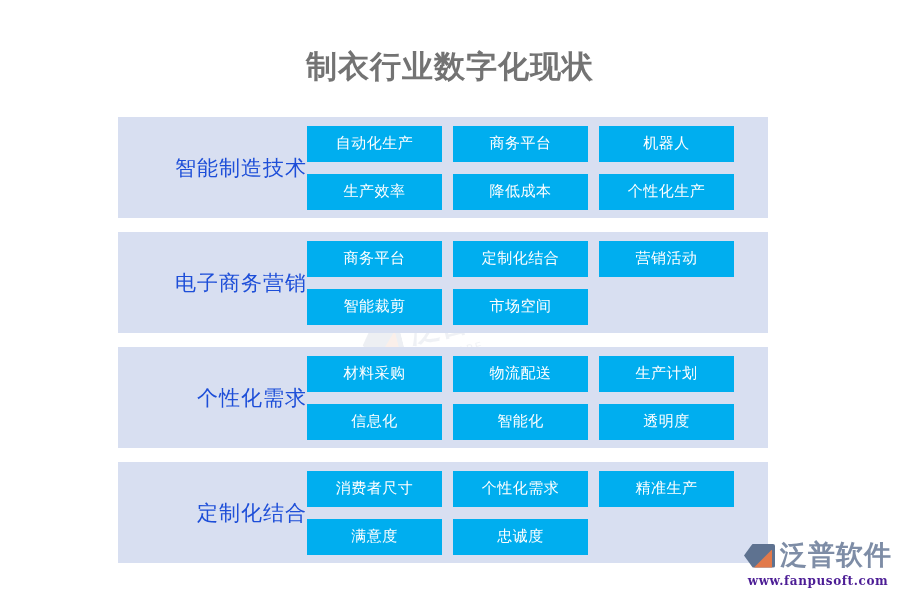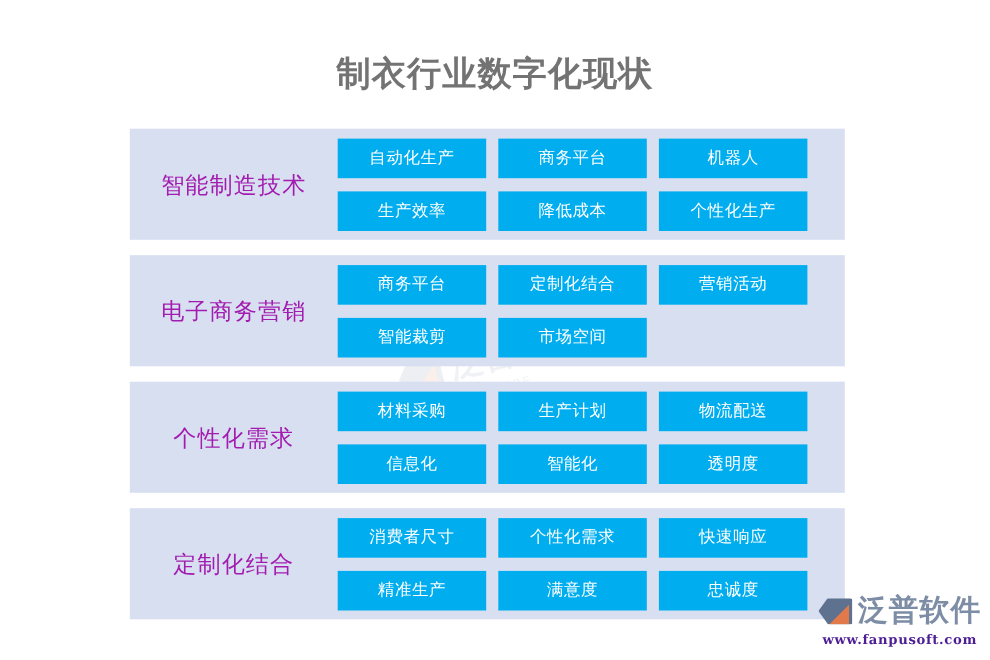--- a/index.html
+++ b/index.html
@@ -110,23 +110,23 @@
     height: 101px;
     background: #d8dff1;
     display: flex;
     align-items: center;
     margin-bottom: 14px;
   }
 
   .section-label {
     width: 189px;
     flex: none;
-    text-align: center;
+    text-align: right;
     font-size: 21px;
-    color: #a21caf;
+    color: #1d4ed8;
     font-family: "DejaVu Serif", "Liberation Serif", serif;
     letter-spacing: 1px;
     white-space: nowrap;
   }
 
   .section-tiles {
     flex: 1;
     display: grid;
     grid-template-columns: repeat(3, 135px);
     grid-template-rows: repeat(2, 36px);
@@ -240,34 +240,33 @@
         <div class="tile">营销活动</div>
         <div class="tile">智能裁剪</div>
         <div class="tile">市场空间</div>
       </div>
     </div>
 
     <div class="section">
       <div class="section-label">个性化需求</div>
       <div class="section-tiles">
         <div class="tile">材料采购</div>
+        <div class="tile">物流配送</div>
         <div class="tile">生产计划</div>
-        <div class="tile">物流配送</div>
         <div class="tile">信息化</div>
         <div class="tile">智能化</div>
         <div class="tile">透明度</div>
       </div>
     </div>
 
     <div class="section">
       <div class="section-label">定制化结合</div>
       <div class="section-tiles">
         <div class="tile">消费者尺寸</div>
         <div class="tile">个性化需求</div>
-        <div class="tile">快速响应</div>
         <div class="tile">精准生产</div>
         <div class="tile">满意度</div>
         <div class="tile">忠诚度</div>
       </div>
     </div>
 
   </div>
 
   <div class="logo">
     <div class="logo-row">

